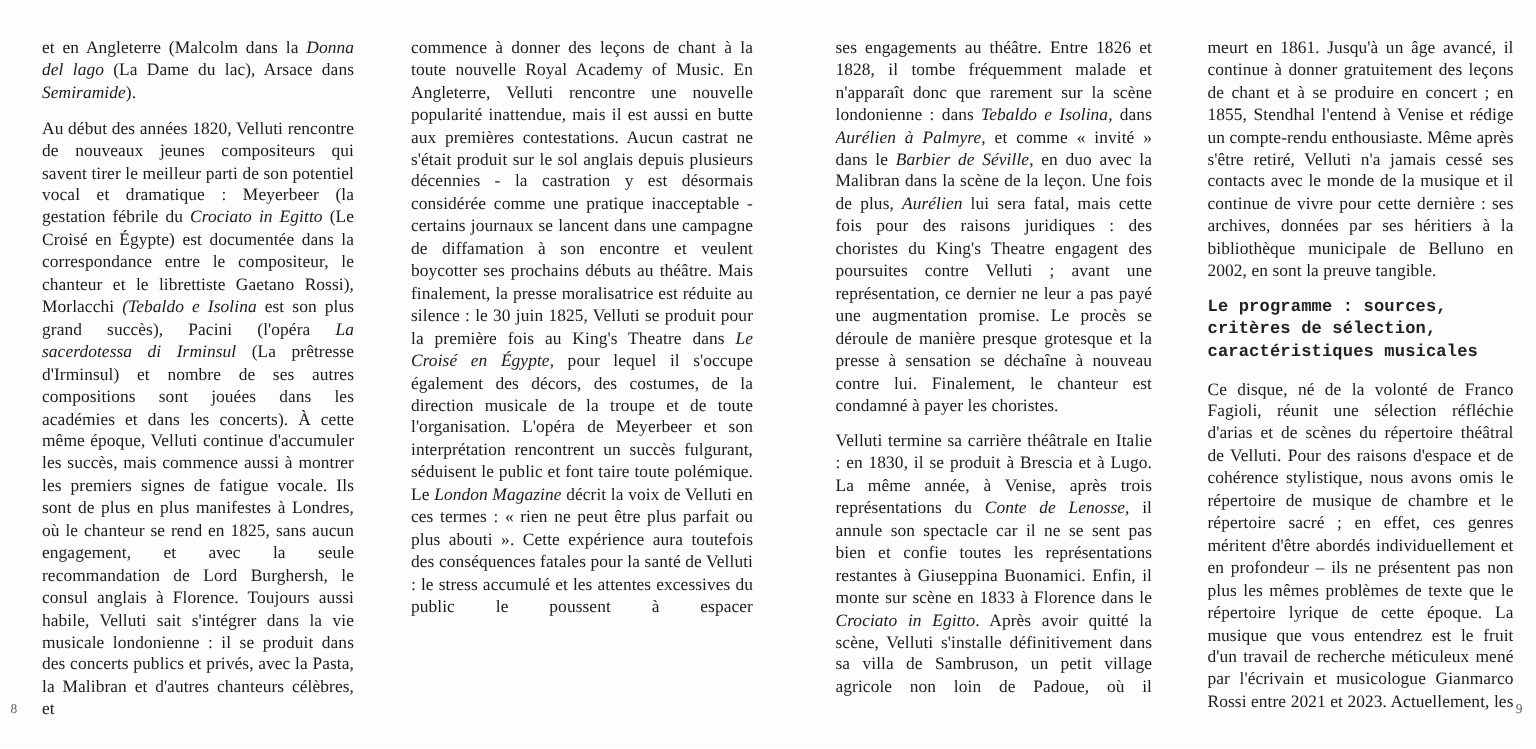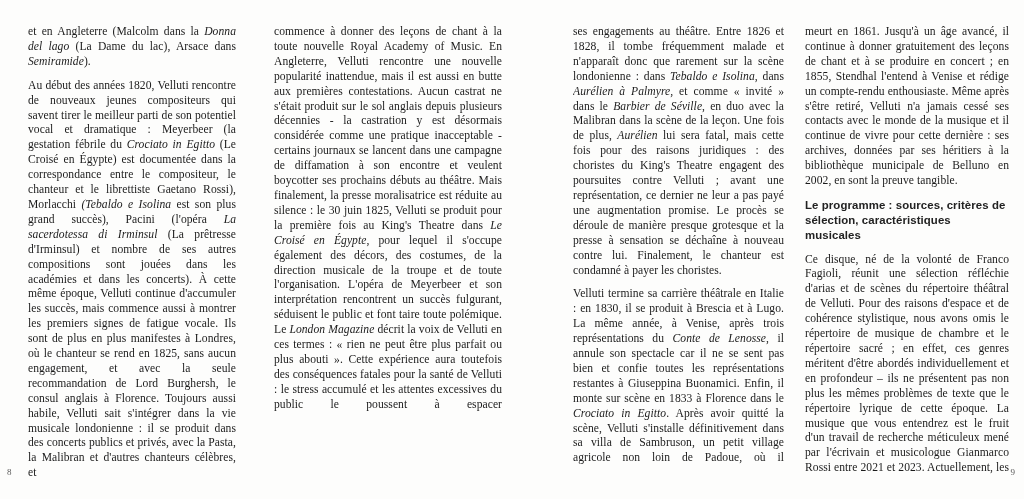--- a/index.html
+++ b/index.html
@@ -30,31 +30,31 @@
     height: 452px;
     overflow: hidden;
     font-size: 11.6px;
     line-height: 14.9px;
     text-align: justify;
     letter-spacing: 0.05px;
   }
   
   .col-1 { left: 28px;  width: 208px; }
   .col-2 { left: 274px; width: 228px; }
-  .col-3 { left: 61px;  width: 211px; }  
+  .col-3 { left: 45px;  width: 211px; }  
   .col-4 { left: 293px; width: 204px; }  
 
   .column p {
     margin: 0 0 9px 0;
   }
   .column p.cont {
     text-align-last: justify;
   }
   .column h2 {
-    font-family: Liberation Sans, sans-serif;
+    font-family: Liberation Mono, monospace;
     font-size: 11.4px;
     line-height: 15.2px;
     font-weight: bold;
     color: #222222;
     text-align: left;
     letter-spacing: 0.1px;
     margin: 2px 0 9px 0;
   }
   .page-number {
     position: absolute;

